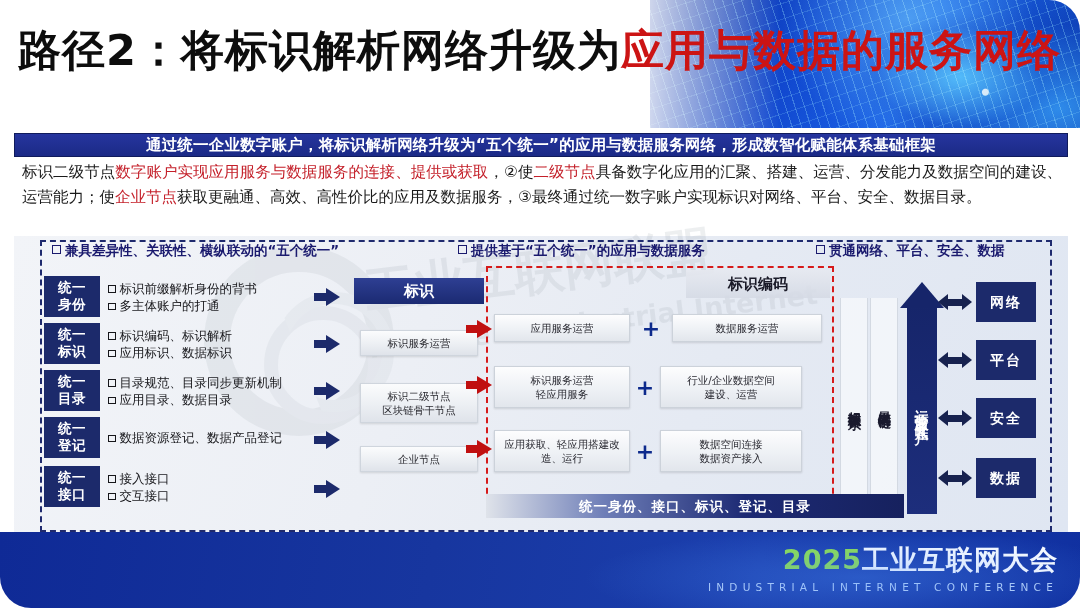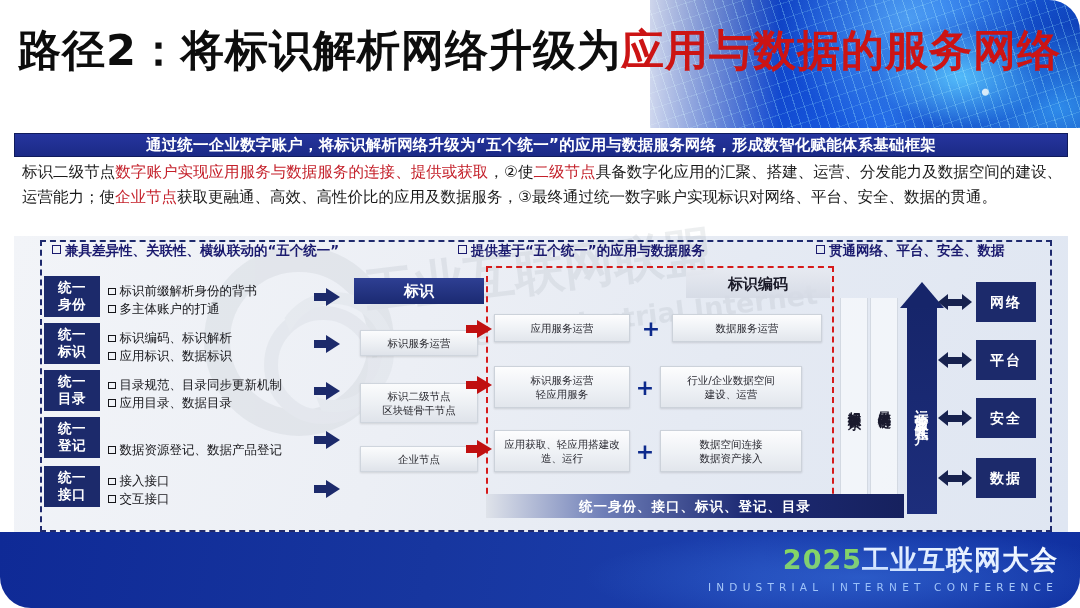--- a/index.html
+++ b/index.html
@@ -68,21 +68,21 @@
     border:2px dashed #1f2a6e; }
 
   
   .chk-row { position:absolute; left:30px; top:6px; width:1006px; height:22px; }
   .chk { position:absolute; font-size:13.5px; color:#1a1a6e; font-weight:700; white-space:nowrap; }
   .chk .box { display:inline-block; width:9px; height:9px; border:1.6px solid #1a1a6e;
     margin-right:4px; vertical-align:1px; }
 
   
   .left-col { position:absolute; left:30px; top:40px; width:262px; height:240px; }
-  .lrow { position:absolute; left:0; width:262px; display:flex; align-items:flex-end; }
+  .lrow { position:absolute; left:0; width:262px; display:flex; align-items:center; }
   .ltag { width:56px; flex:0 0 56px; background:#1c2a6b; color:#fff;
     font-size:13.5px; font-weight:700; line-height:17px; text-align:center;
     padding:3px 0 4px; letter-spacing:.5px; }
   .litems { margin-left:8px; padding-top:1px; }
   .litem { font-size:12.5px; color:#16161a; line-height:17.5px; white-space:nowrap; }
   .litem .box { display:inline-block; width:7.5px; height:7.5px; border:1.4px solid #16161a;
     margin-right:4px; vertical-align:0px; }
 
   
   .arr1 { position:absolute; width:26px; height:18px; }
@@ -170,21 +170,21 @@
 
   <div class="header">
     <div class="hdr-bg"></div>
     <div class="hdr-tech"></div>
     <div class="hdr-fade"></div>
     <div class="title"><span>路径2：将标识解析网络升级为</span><span class="hl">应用与数据的服务网络</span></div>
   </div>
 
   <div class="banner">通过统一企业数字账户，将标识解析网络升级为“五个统一”的应用与数据服务网络，形成数智化赋能体系基础框架</div>
 
-  <div class="para"><span>标识二级节点</span><span class="r">数字账户实现应用服务与数据服务的连接、提供或获取</span><span>，②使</span><span class="r">二级节点</span><span>具备数字化应用的汇聚、搭建、运营、分发能力及数据空间的建设、运营能力；使</span><span class="r">企业节点</span><span>获取更融通、高效、高性价比的应用及数据服务，③最终通过统一数字账户实现标识对网络、平台、安全、数据的贯通。</span></div>
+  <div class="para"><span>标识二级节点</span><span class="r">数字账户实现应用服务与数据服务的连接、提供或获取</span><span>，②使</span><span class="r">二级节点</span><span>具备数字化应用的汇聚、搭建、运营、分发能力及数据空间的建设、运营能力；使</span><span class="r">企业节点</span><span>获取更融通、高效、高性价比的应用及数据服务，③最终通过统一数字账户实现标识对网络、平台、安全、数据目录。</span></div>
 
   <div class="diagram">
     <div class="diag-bg"></div>
 
     <div class="watermark">
       <div class="wm-gear"></div>
       <div class="wm-wifi"></div>
       <div class="wm-txt1">工业互联网联盟</div>
       <div class="wm-txt2">Alliance of Industrial Internet</div>
     </div>

